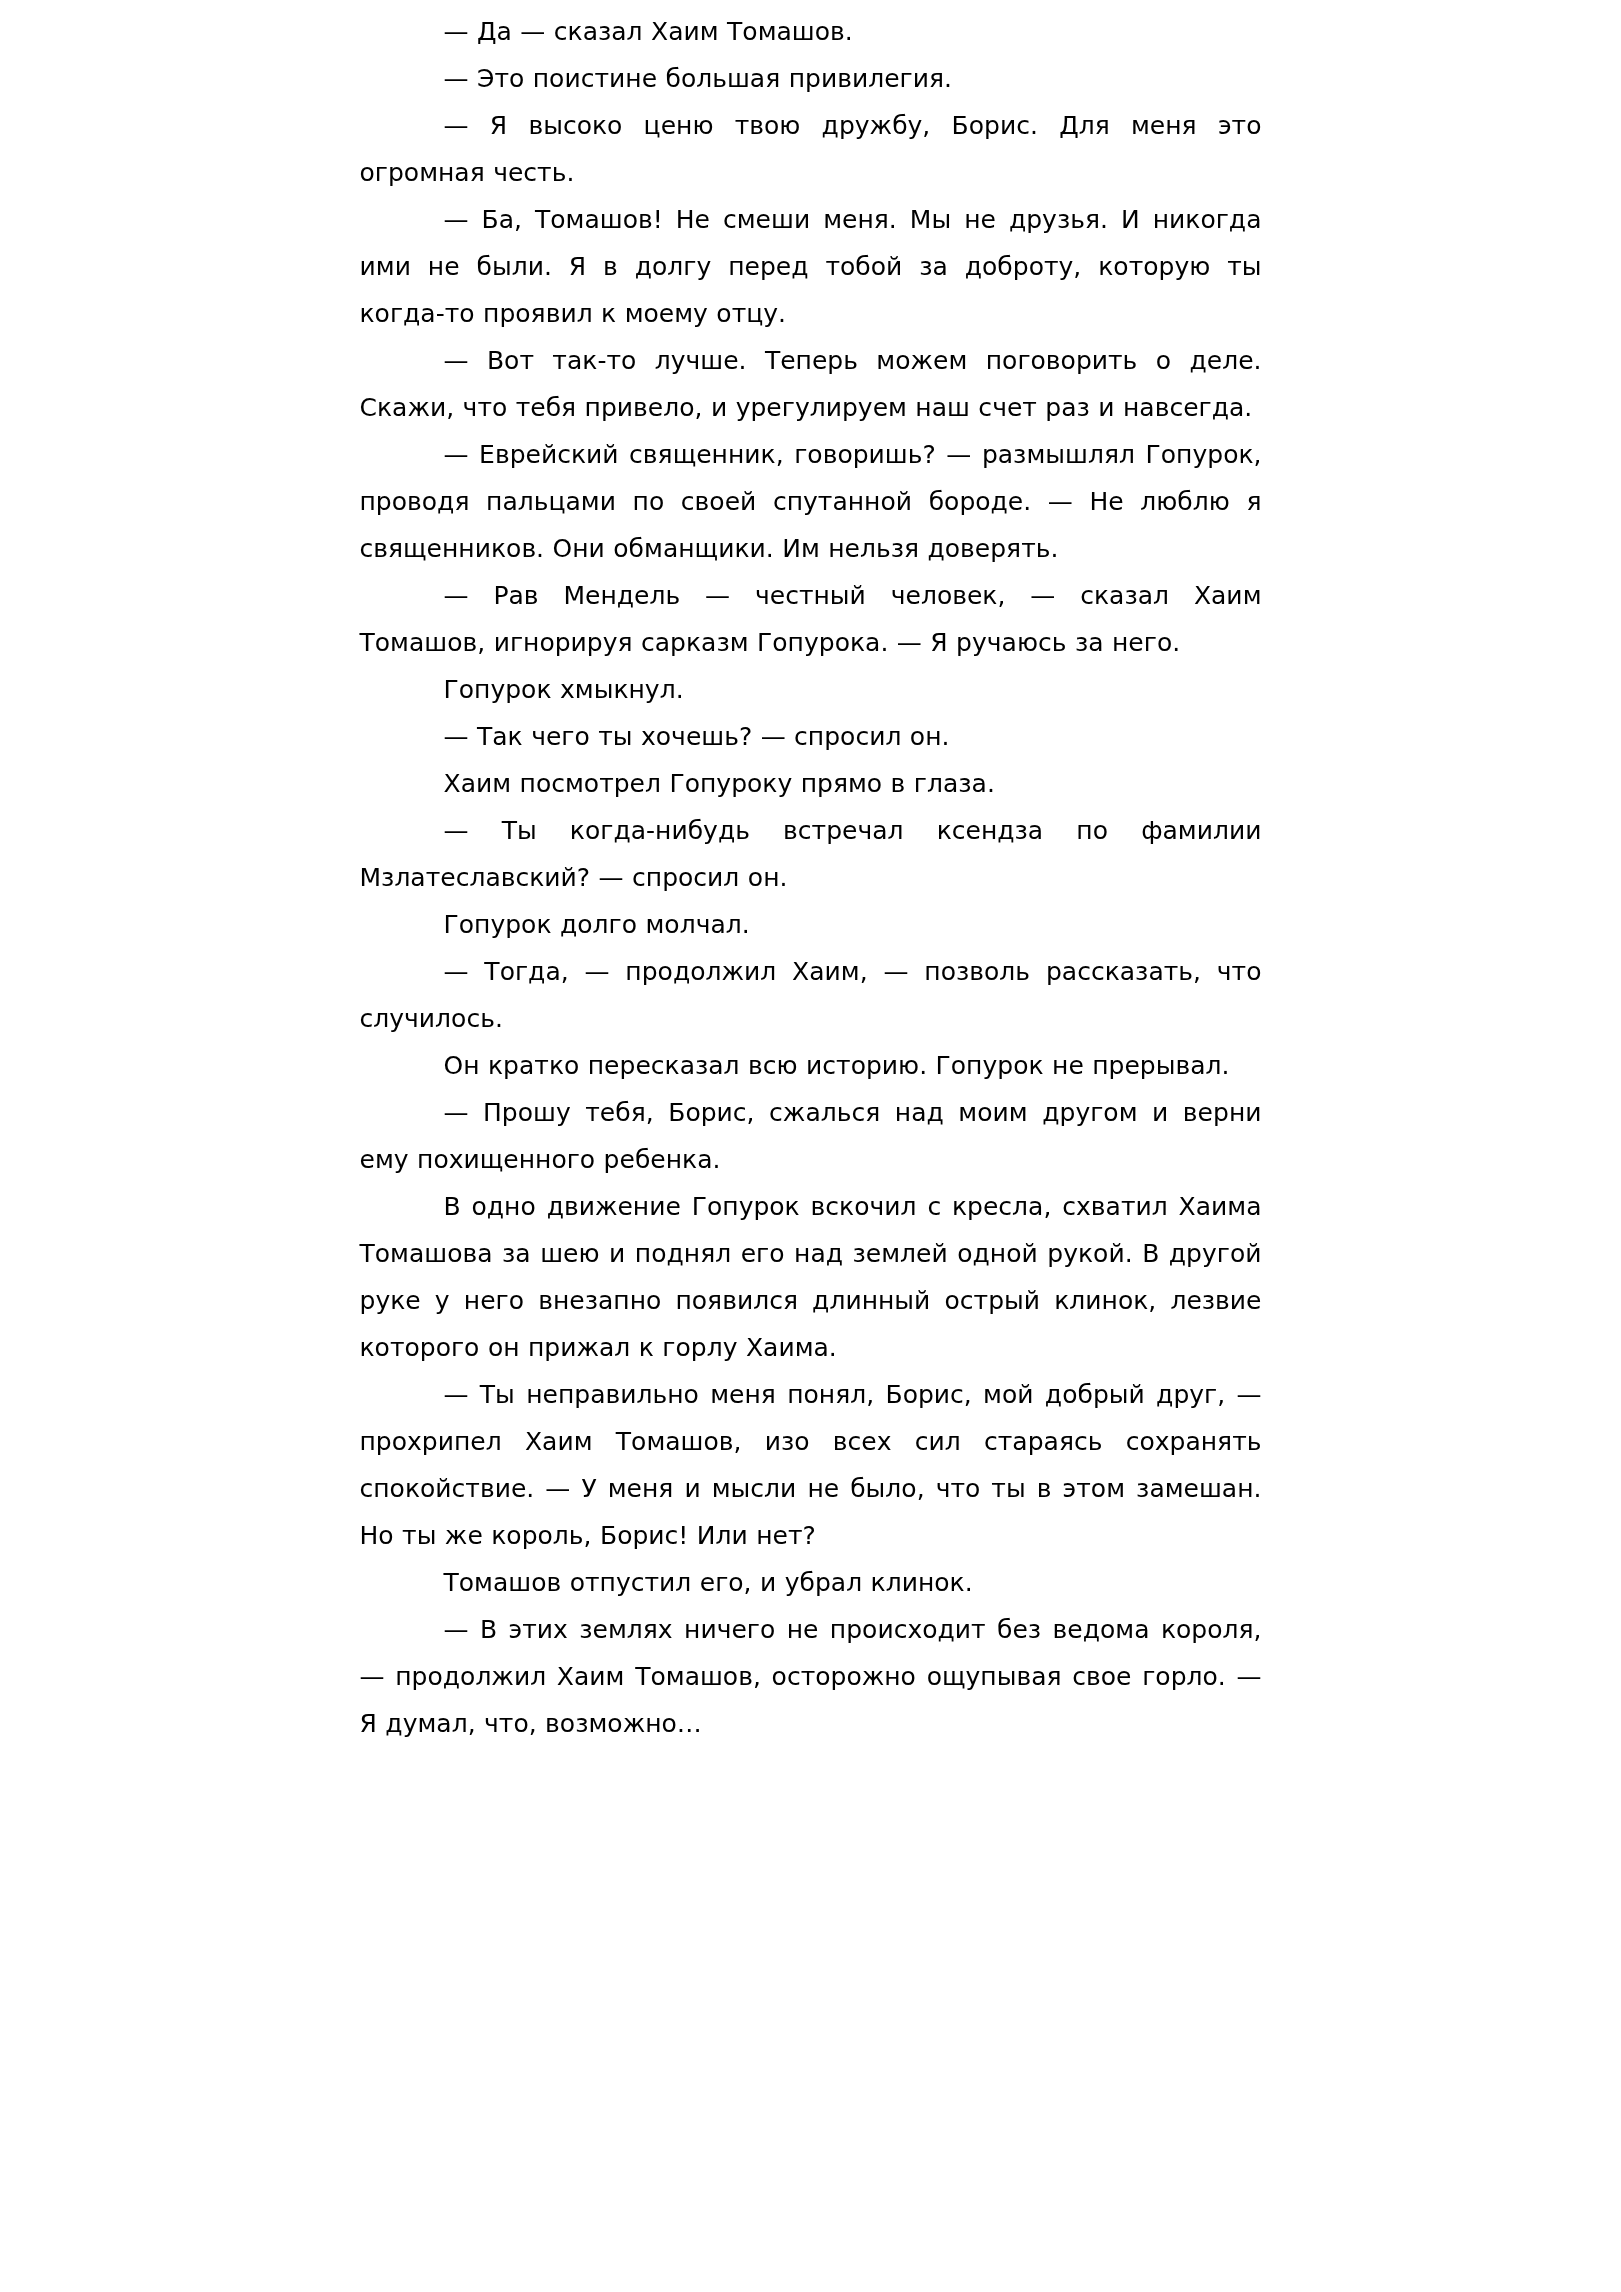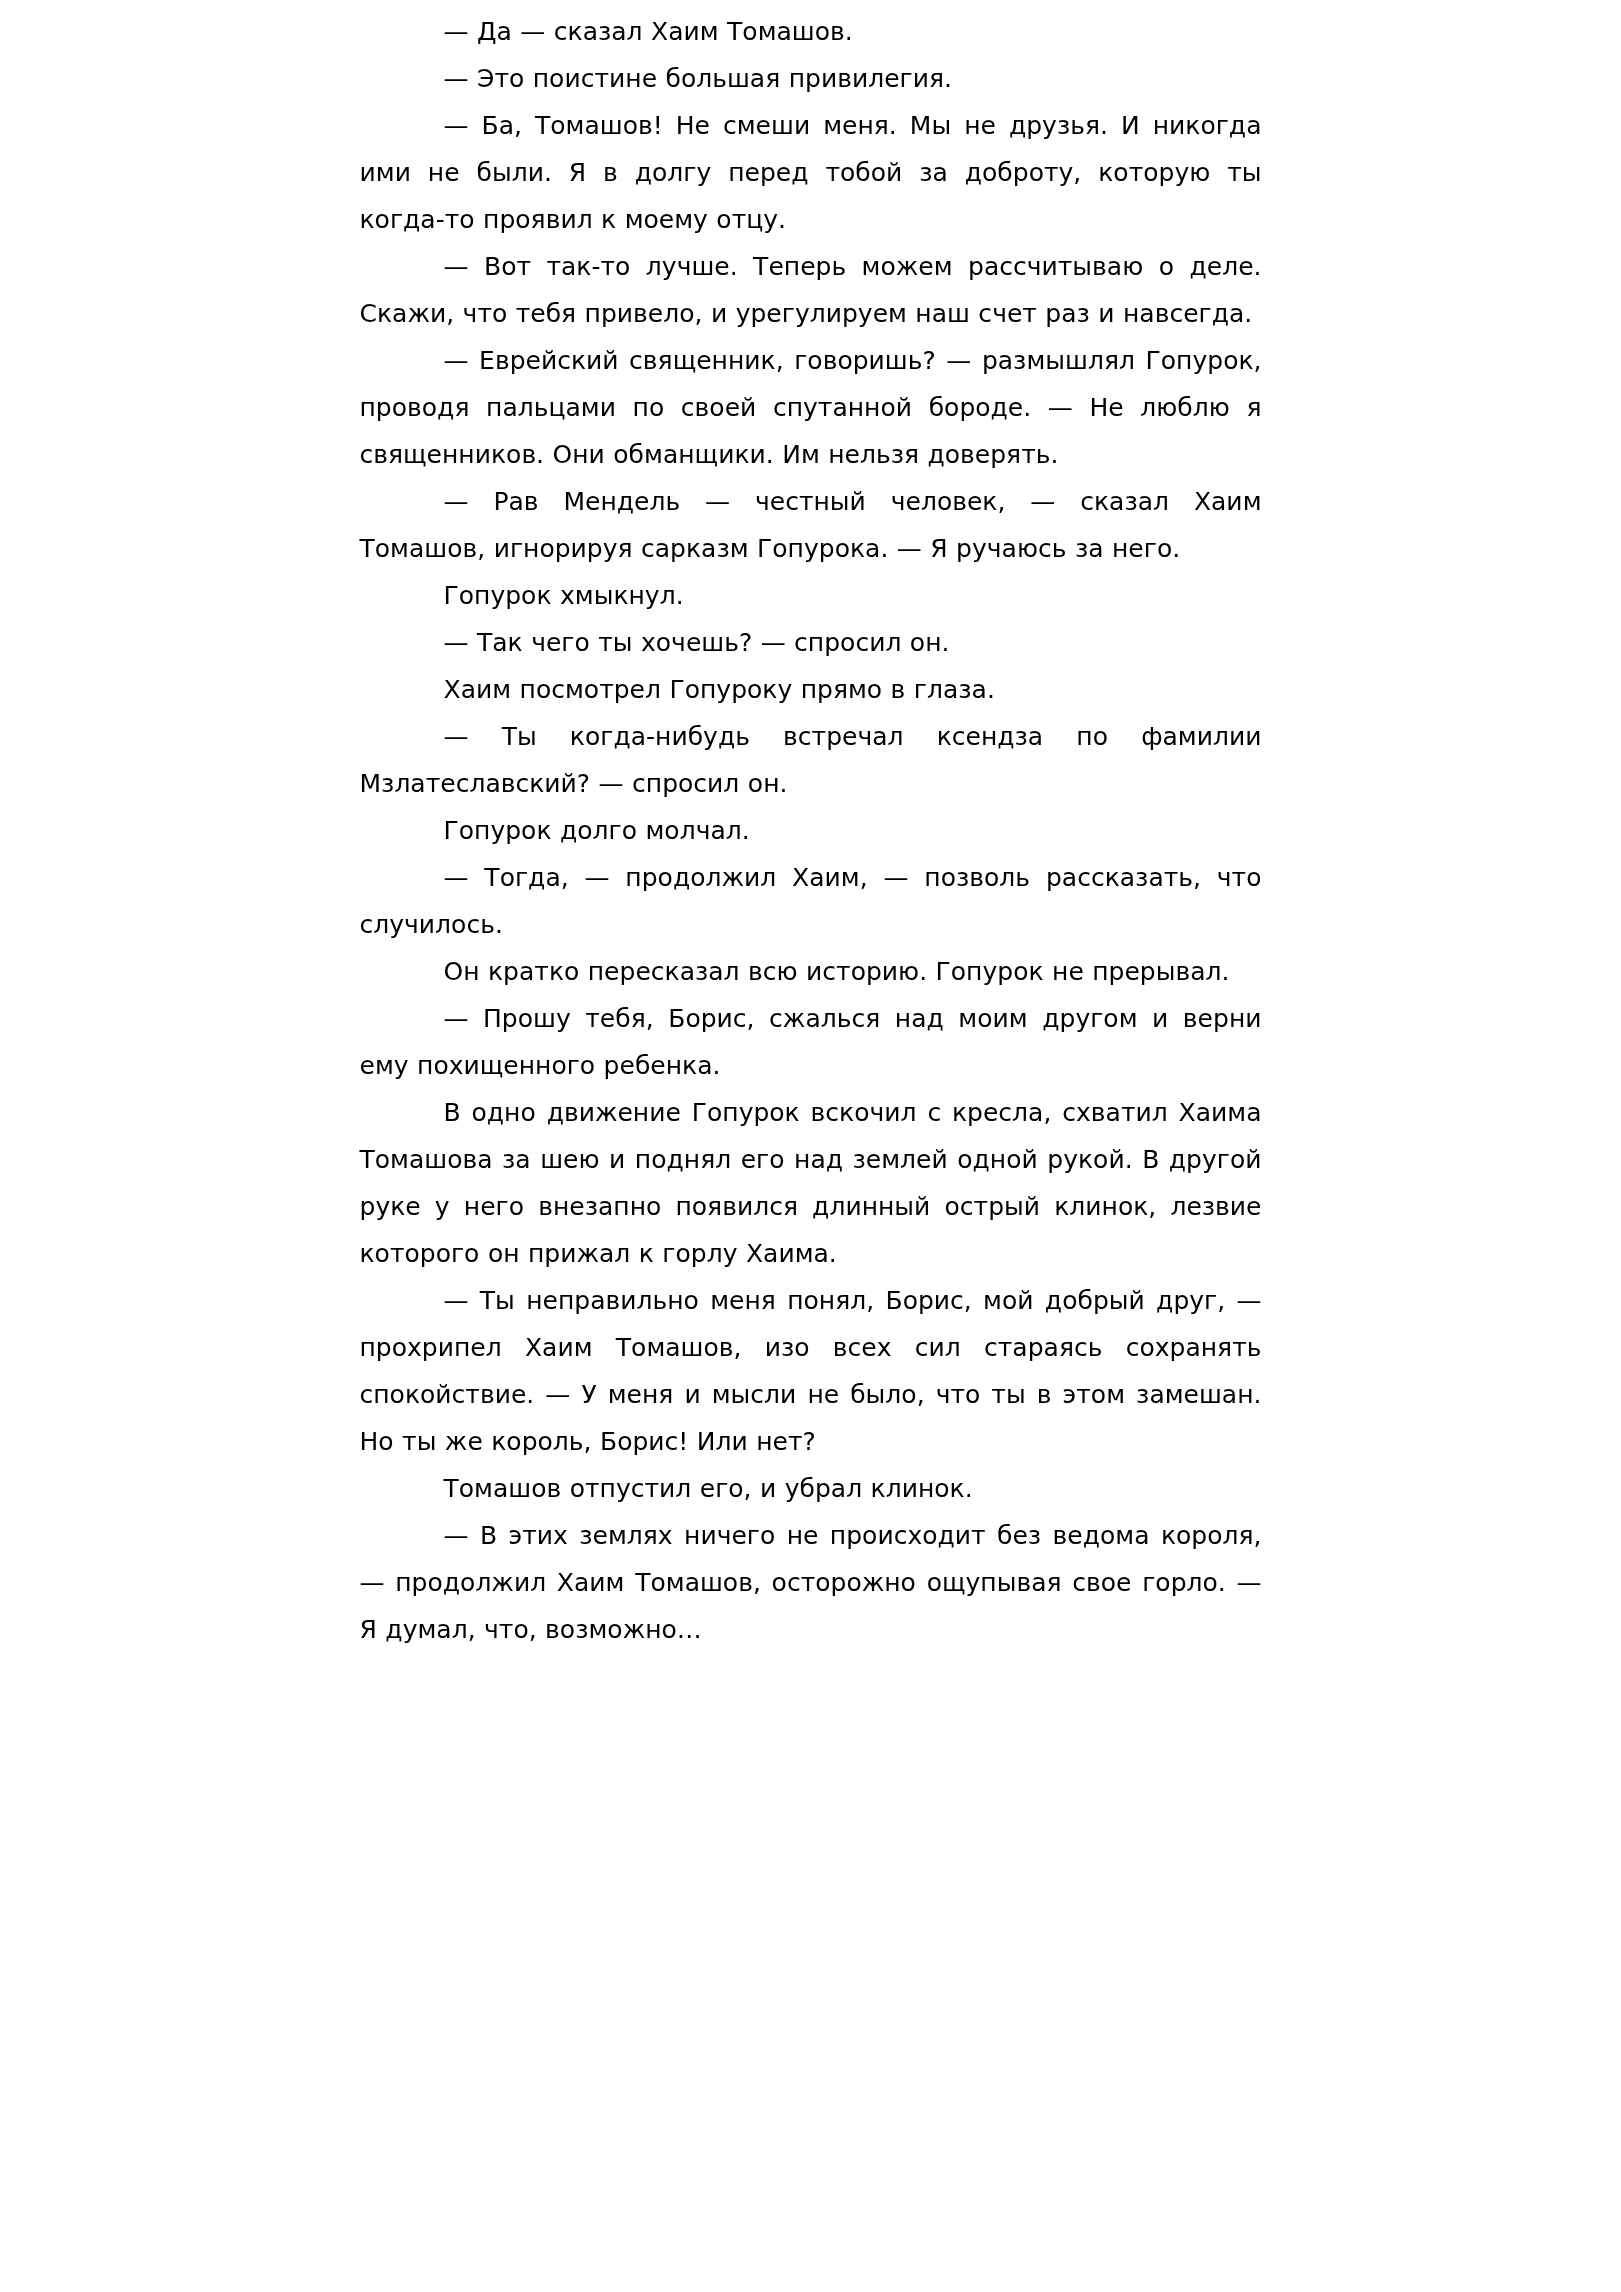--- a/index.html
+++ b/index.html
@@ -40,22 +40,23 @@
     hyphens: none;
   }
 </style>
 </head>
 <body>
 
 <div class="page">
   <div class="body-text">
     <p class="para">— Да — сказал Хаим Томашов.</p>
     <p class="para">— Это поистине большая привилегия.</p>
+    <p class="para">— Я высоко ценю твою дружбу, Борис. Для меня это огромная честь.</p>
     <p class="para">— Ба, Томашов! Не смеши меня. Мы не друзья. И никогда ими не были. Я в долгу перед тобой за доброту, которую ты когда-то проявил к моему отцу.</p>
-    <p class="para">— Вот так-то лучше. Теперь можем рассчитываю о деле. Скажи, что тебя привело, и урегулируем наш счет раз и навсегда.</p>
+    <p class="para">— Вот так-то лучше. Теперь можем поговорить о деле. Скажи, что тебя привело, и урегулируем наш счет раз и навсегда.</p>
     <p class="para">— Еврейский священник, говоришь? — размышлял Гопурок, проводя пальцами по своей спутанной бороде. — Не люблю я священников. Они обманщики. Им нельзя доверять.</p>
     <p class="para">— Рав Мендель — честный человек, — сказал Хаим Томашов, игнорируя сарказм Гопурока. — Я ручаюсь за него.</p>
     <p class="para">Гопурок хмыкнул.</p>
     <p class="para">— Так чего ты хочешь? — спросил он.</p>
     <p class="para">Хаим посмотрел Гопуроку прямо в глаза.</p>
     <p class="para">— Ты когда-нибудь встречал ксендза по фамилии Мзлатеславский? — спросил он.</p>
     <p class="para">Гопурок долго молчал.</p>
     <p class="para">— Тогда, — продолжил Хаим, — позволь рассказать, что случилось.</p>
     <p class="para">Он кратко пересказал всю историю. Гопурок не прерывал.</p>
     <p class="para">— Прошу тебя, Борис, сжалься над моим другом и верни ему похищенного ребенка.</p>

